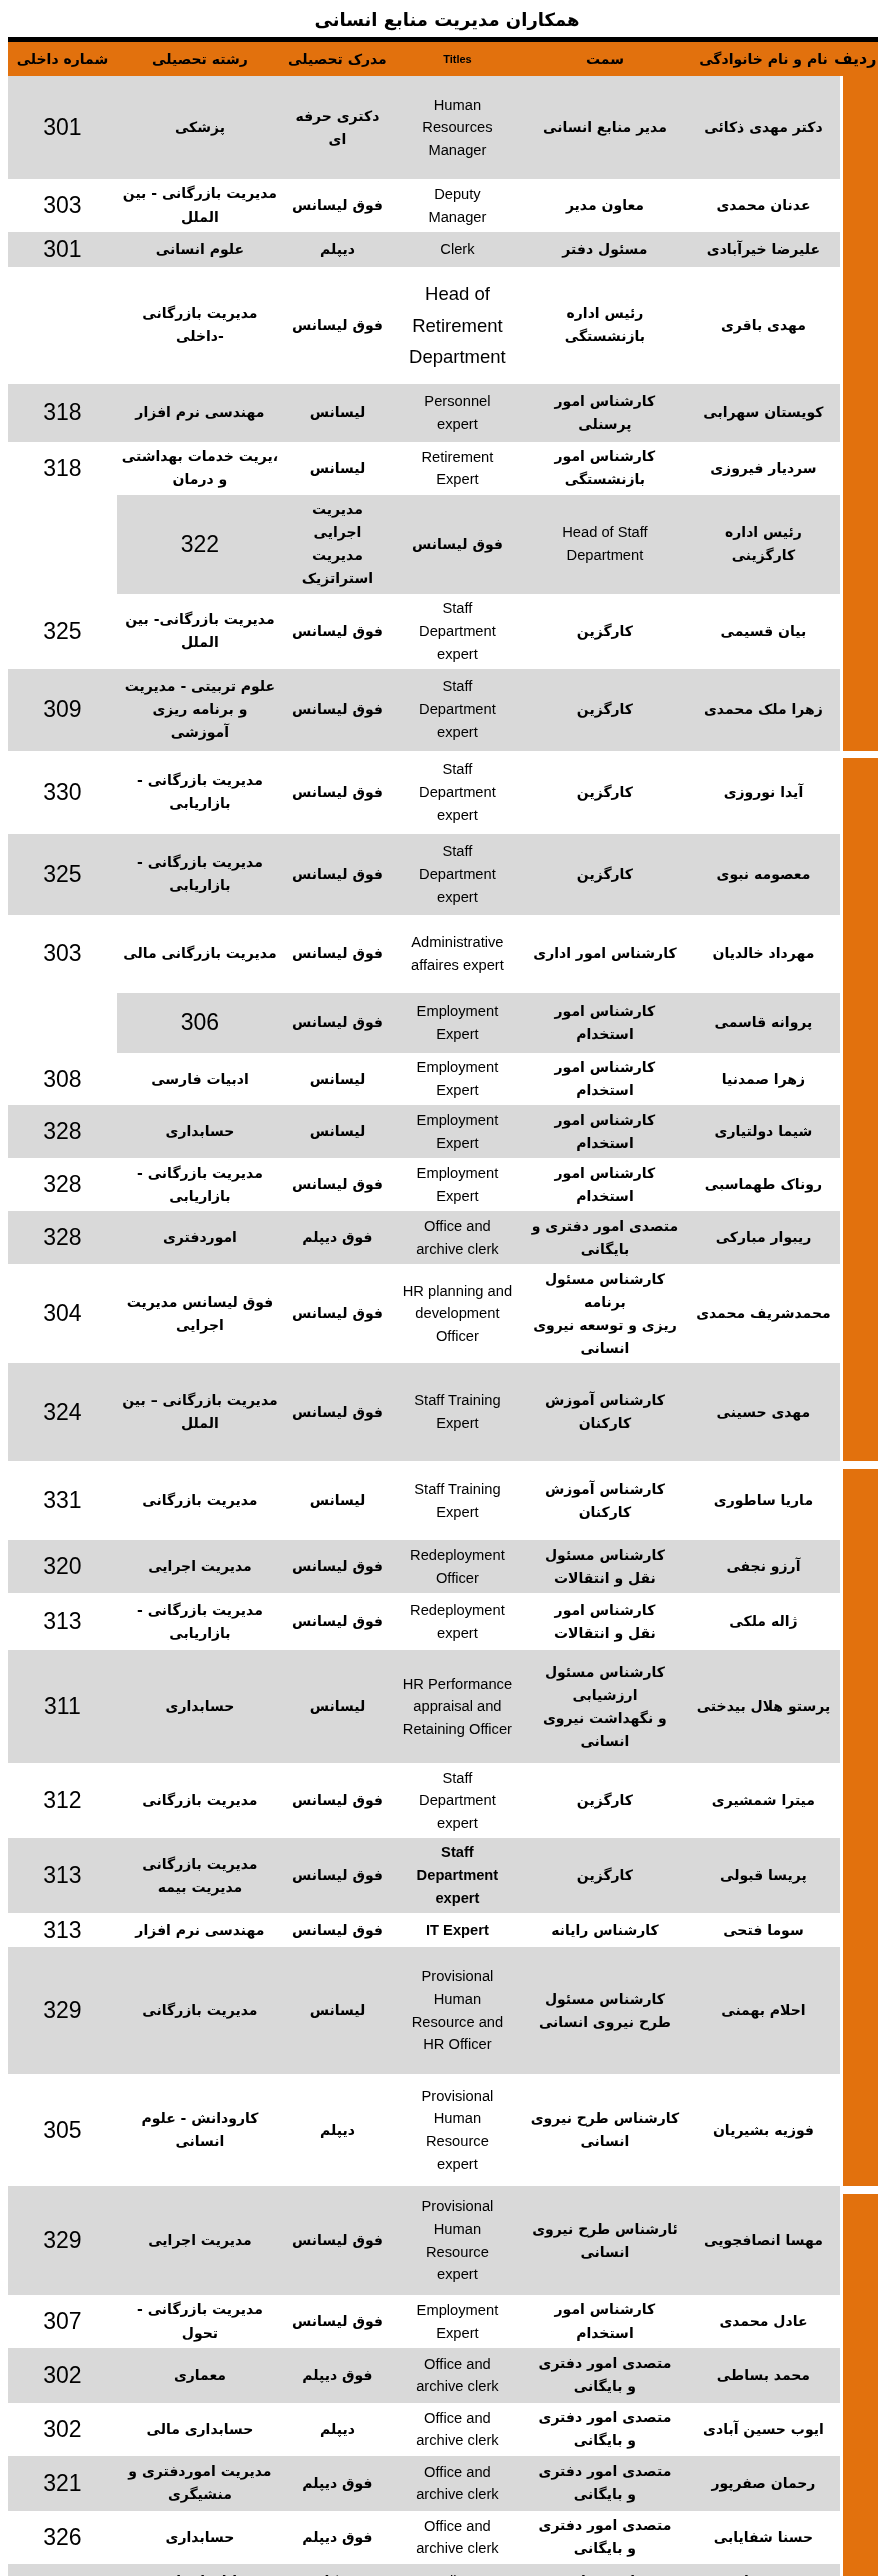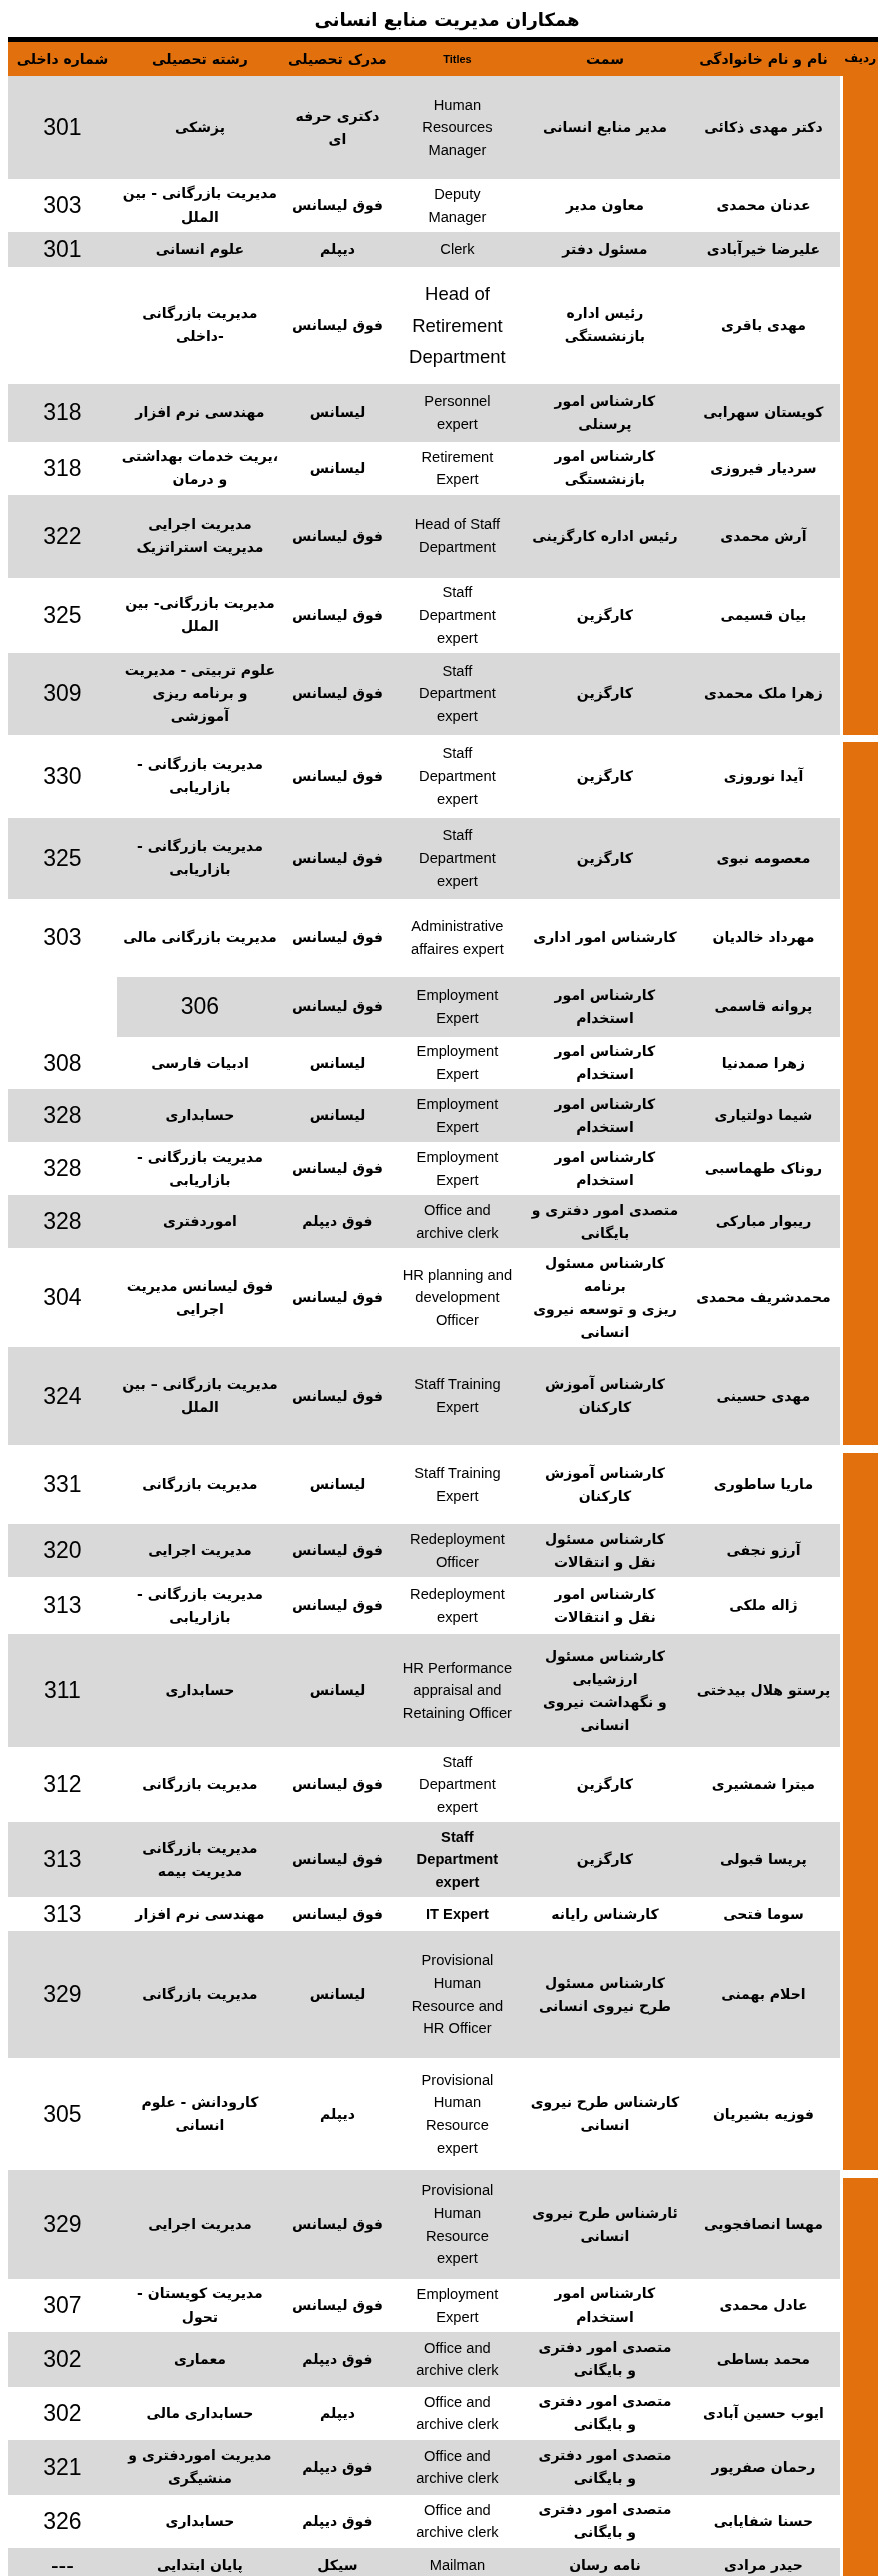--- a/index.html
+++ b/index.html
@@ -4,21 +4,21 @@
 <style>
   html,body{margin:0;padding:0;background:#ffffff;}
   body{width:894px;font-family:"DejaVu Sans","Liberation Sans",sans-serif;color:#000;}
   .page{width:894px;min-height:2576px;box-sizing:border-box;}
   .page-title{text-align:center;font-size:18px;font-weight:bold;padding:8.7px 0 7px;direction:rtl;}
   .bar{height:5.5px;background:#000;margin:0 16.4px 0 8.2px;}
   .thead,.row{display:grid;direction:rtl;grid-template-columns:35px 2.7px 153px 164px 131px 109px 166px 109px;margin:0;}
   .thead{background:#E2710D;min-height:34px;align-items:center;margin:0 16.4px 0 8.2px;}
   .hcell{text-align:center;font-weight:bold;font-size:15.3px;padding:2.2px 1.1px;}
   .hcell.en{font-family:"Liberation Sans",sans-serif;font-size:11px;}
-  .hcell.radif-h{font-size:12px;}
+  .hcell.radif-h{font-size:16px;}
   #rows{margin:0 16.4px 0 8.2px;}
   .cell{display:flex;align-items:center;justify-content:center;text-align:center;padding:3.3px 4.4px;box-sizing:border-box;white-space:pre-line;}
   .row.gray .cell.data{background:#D9D9D9;}
   .row.white .cell.data{background:#ffffff;}
   .cell.gap{background:#ffffff;padding:0;}
   .cell.radif{position:relative;padding:0;}
   .radif-fill{position:absolute;left:0;right:0;top:0;bottom:0;background:#E2710D;}
   .row.sbreak .radif-fill{top:7.6px;}
   .fa{font-size:14px;font-weight:bold;line-height:1.65;direction:rtl;}
   .en-t{font-family:"Liberation Sans",sans-serif;font-size:14.7px;line-height:1.55;font-weight:normal;}
@@ -148,21 +148,20 @@
       <div class="cell data fa" dir="rtl">لیسانس</div>
       <div class="cell data fa" dir="rtl">،یریت خدمات بهداشتی و درمان</div>
       <div class="cell data num" dir="ltr">318</div>
     </div>
 
     <div class="row gray">
       <div class="cell radif">
         <div class="radif-fill"></div>
       </div>
       <div class="cell gap"></div>
-      <div class="cell data fa" dir="rtl">آرش محمدی</div>
       <div class="cell data fa" dir="rtl">رئیس اداره کارگزینی</div>
       <div class="cell data en-t title-cell" dir="ltr">Head of Staff
 Department</div>
       <div class="cell data fa" dir="rtl">فوق لیسانس</div>
       <div class="cell data fa" dir="rtl">مدیریت اجرایی
 مدیریت استراتزیک</div>
       <div class="cell data num" dir="ltr">322</div>
     </div>
 
     <div class="row white">
@@ -496,21 +495,21 @@
     <div class="row white">
       <div class="cell radif">
         <div class="radif-fill"></div>
       </div>
       <div class="cell gap"></div>
       <div class="cell data fa" dir="rtl">عادل محمدی</div>
       <div class="cell data fa" dir="rtl">کارشناس امور استخدام</div>
       <div class="cell data en-t title-cell" dir="ltr">Employment
 Expert</div>
       <div class="cell data fa" dir="rtl">فوق لیسانس</div>
-      <div class="cell data fa" dir="rtl">مدیریت کویستان - تحول</div>
+      <div class="cell data fa" dir="rtl">مدیریت بازرگانی - تحول</div>
       <div class="cell data num" dir="ltr">307</div>
     </div>
 
     <div class="row gray">
       <div class="cell radif">
         <div class="radif-fill"></div>
       </div>
       <div class="cell gap"></div>
       <div class="cell data fa" dir="rtl">محمد بساطی</div>
       <div class="cell data fa" dir="rtl">متصدی امور دفتری

